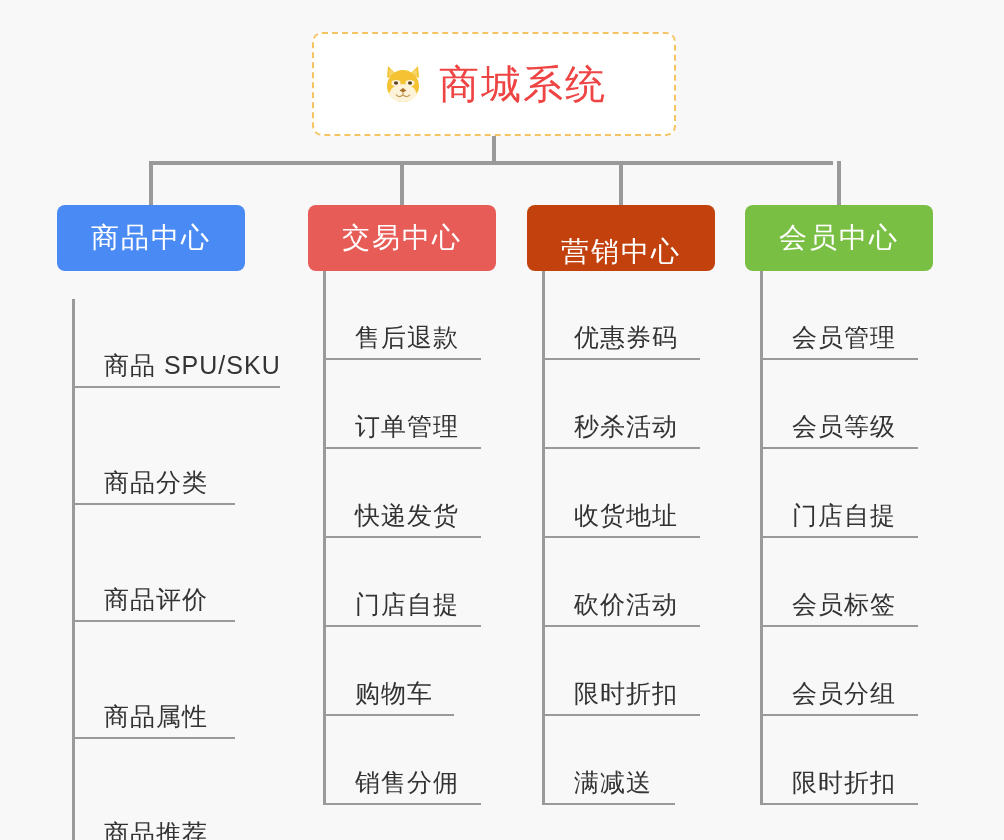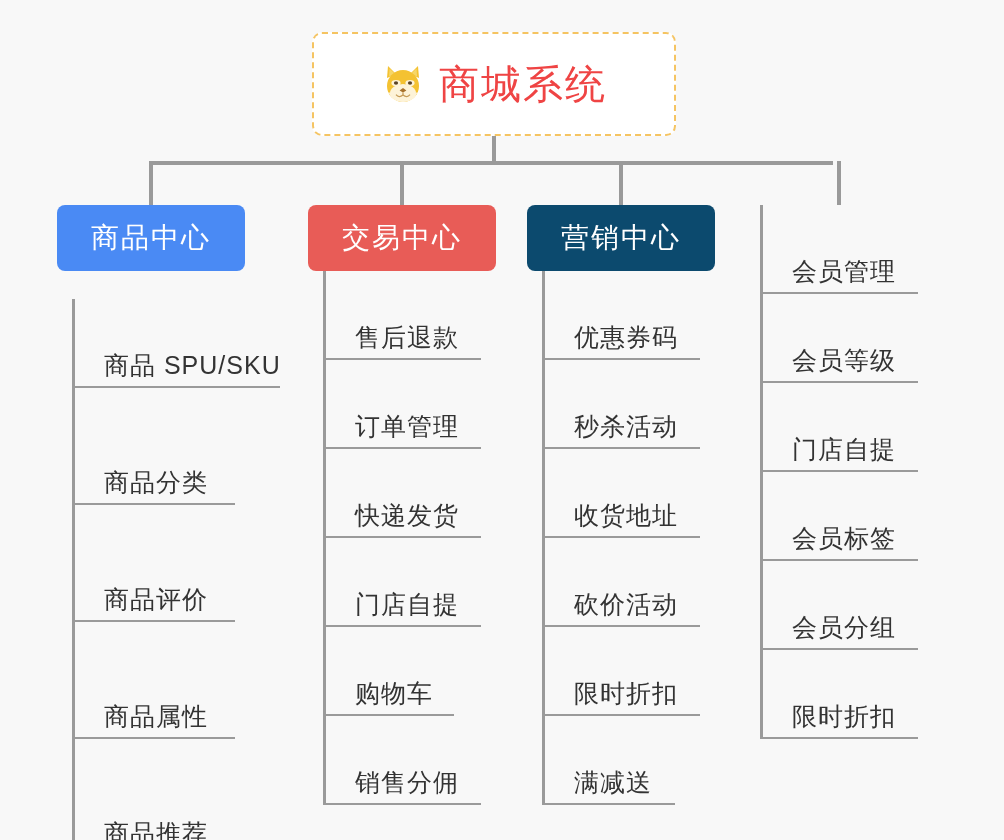--- a/index.html
+++ b/index.html
@@ -205,21 +205,21 @@
           </div>
           <div class="branch-item w-narrow">
             <span class="branch-item-label">购物车</span>
           </div>
           <div class="branch-item">
             <span class="branch-item-label">销售分佣</span>
           </div>
         </div>
       </div>
       <div class="branch" data-col="2" style="left: 527px;">
-        <div class="branch-header" style="background: #0c4a6e;">
+        <div class="branch-header" style="background: #c2410c; align-items: flex-end;">
           <span>营销中心</span>
         </div>
         <div class="branch-items">
           <div class="branch-item">
             <span class="branch-item-label">优惠券码</span>
           </div>
           <div class="branch-item">
             <span class="branch-item-label">秒杀活动</span>
           </div>
           <div class="branch-item">
@@ -230,20 +230,23 @@
           </div>
           <div class="branch-item">
             <span class="branch-item-label">限时折扣</span>
           </div>
           <div class="branch-item w-narrow">
             <span class="branch-item-label">满减送</span>
           </div>
         </div>
       </div>
       <div class="branch" data-col="3" style="left: 745px;">
+        <div class="branch-header" style="background: rgb(121, 191, 67);">
+          <span>会员中心</span>
+        </div>
         <div class="branch-items">
           <div class="branch-item">
             <span class="branch-item-label">会员管理</span>
           </div>
           <div class="branch-item">
             <span class="branch-item-label">会员等级</span>
           </div>
           <div class="branch-item">
             <span class="branch-item-label">门店自提</span>
           </div>

